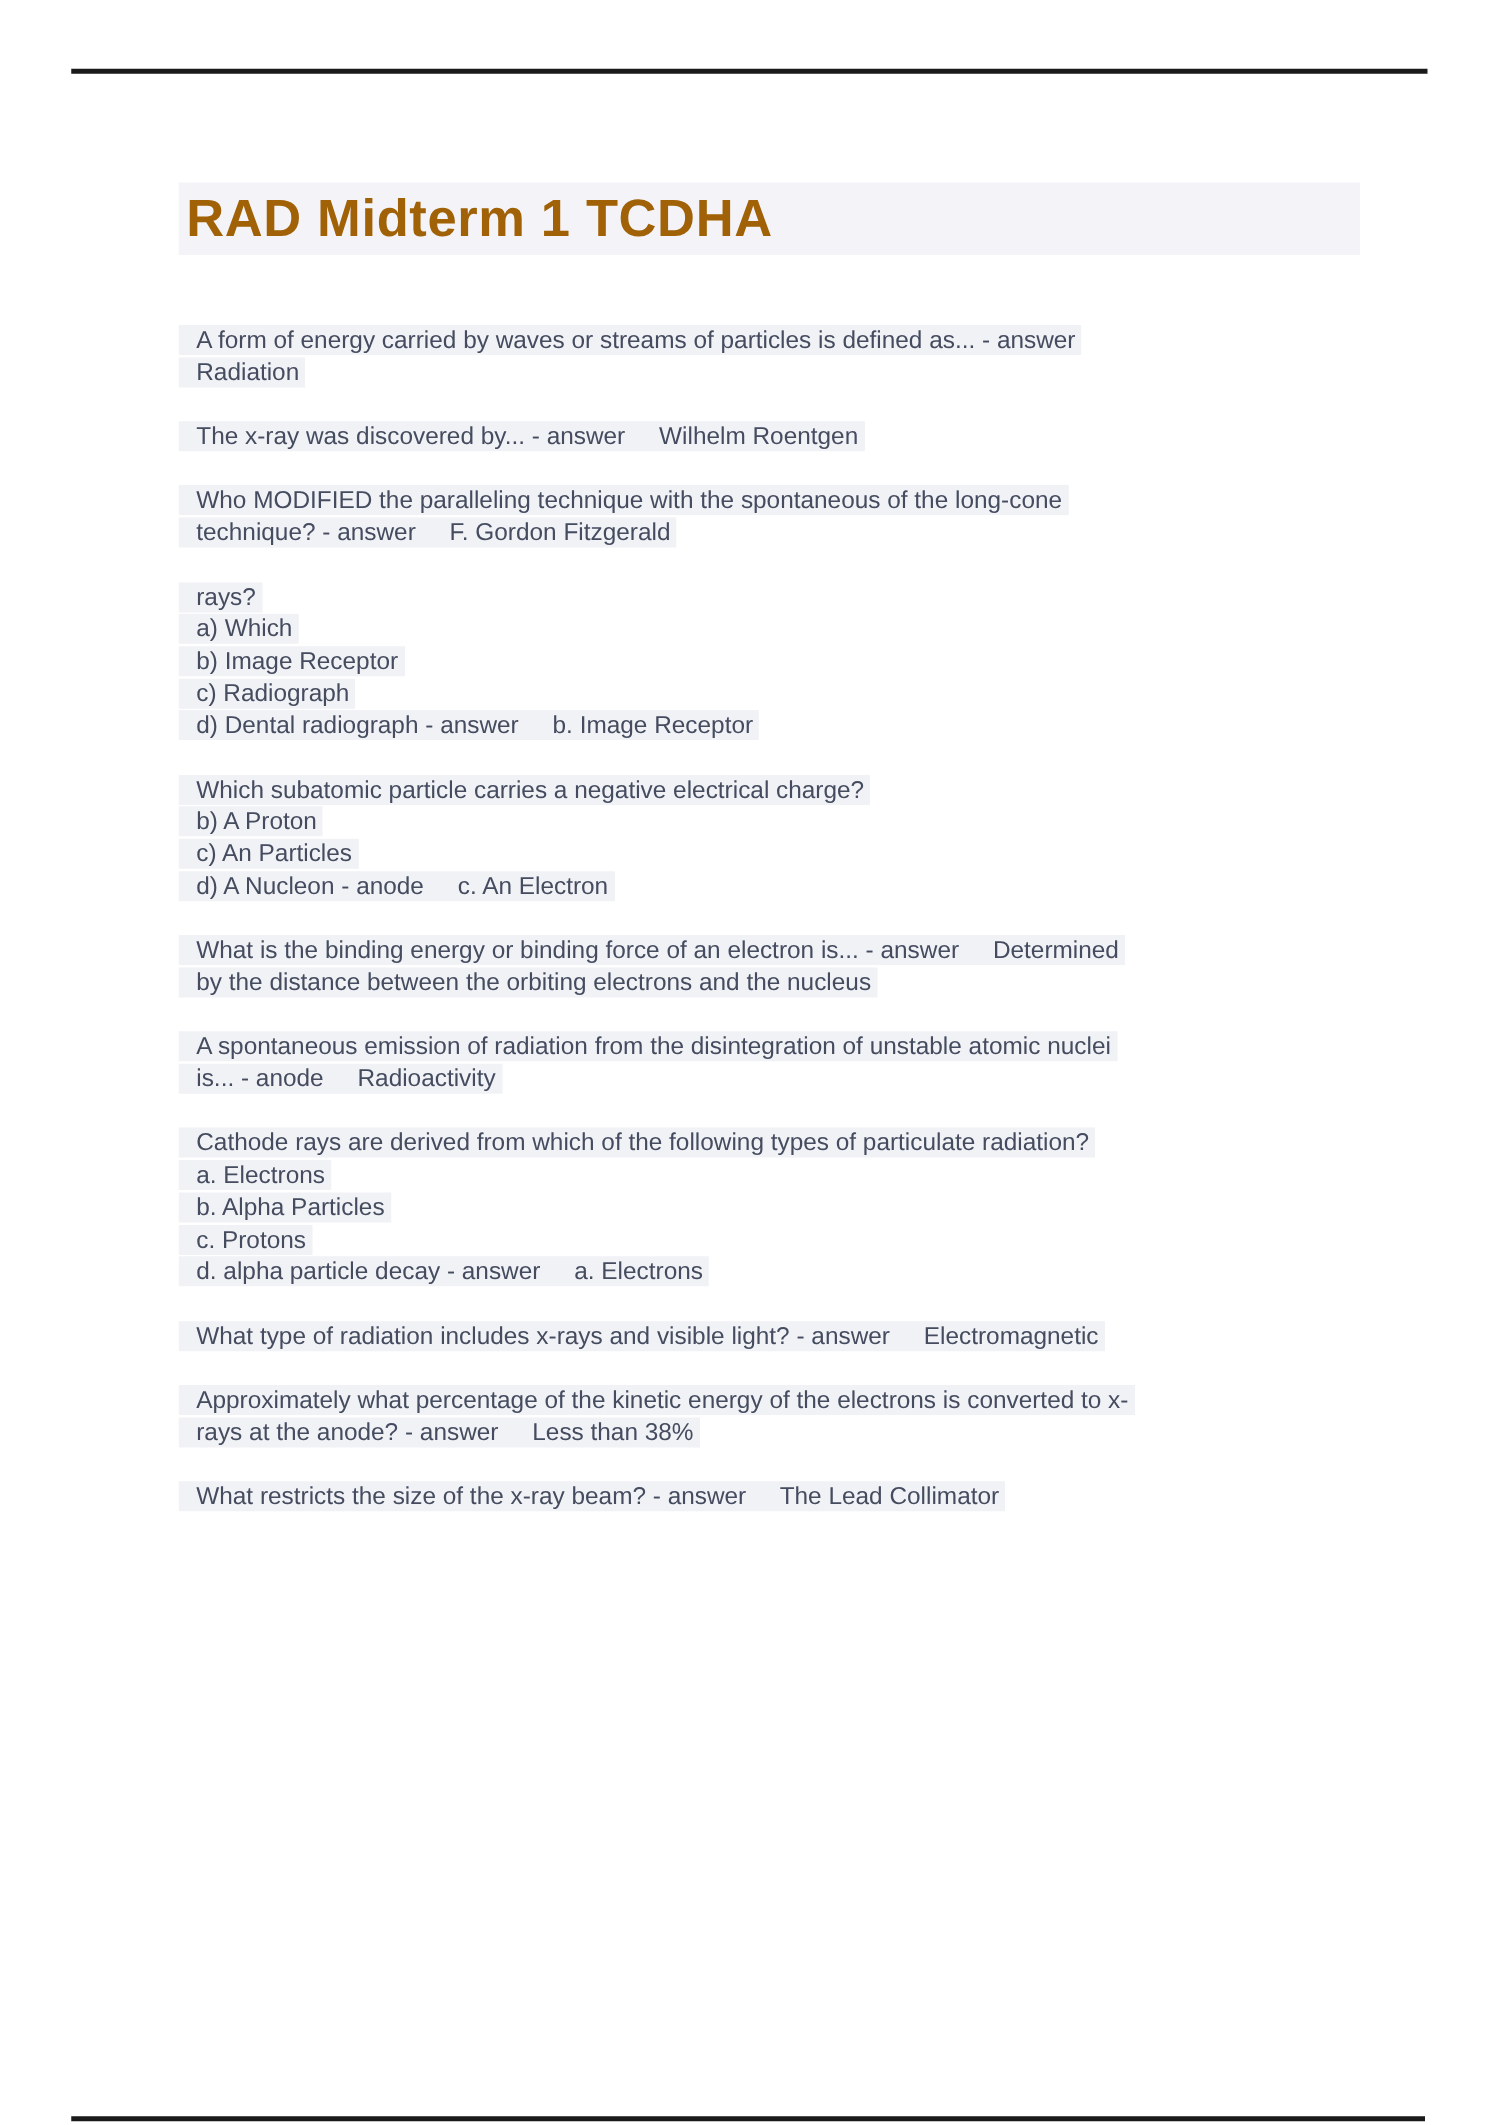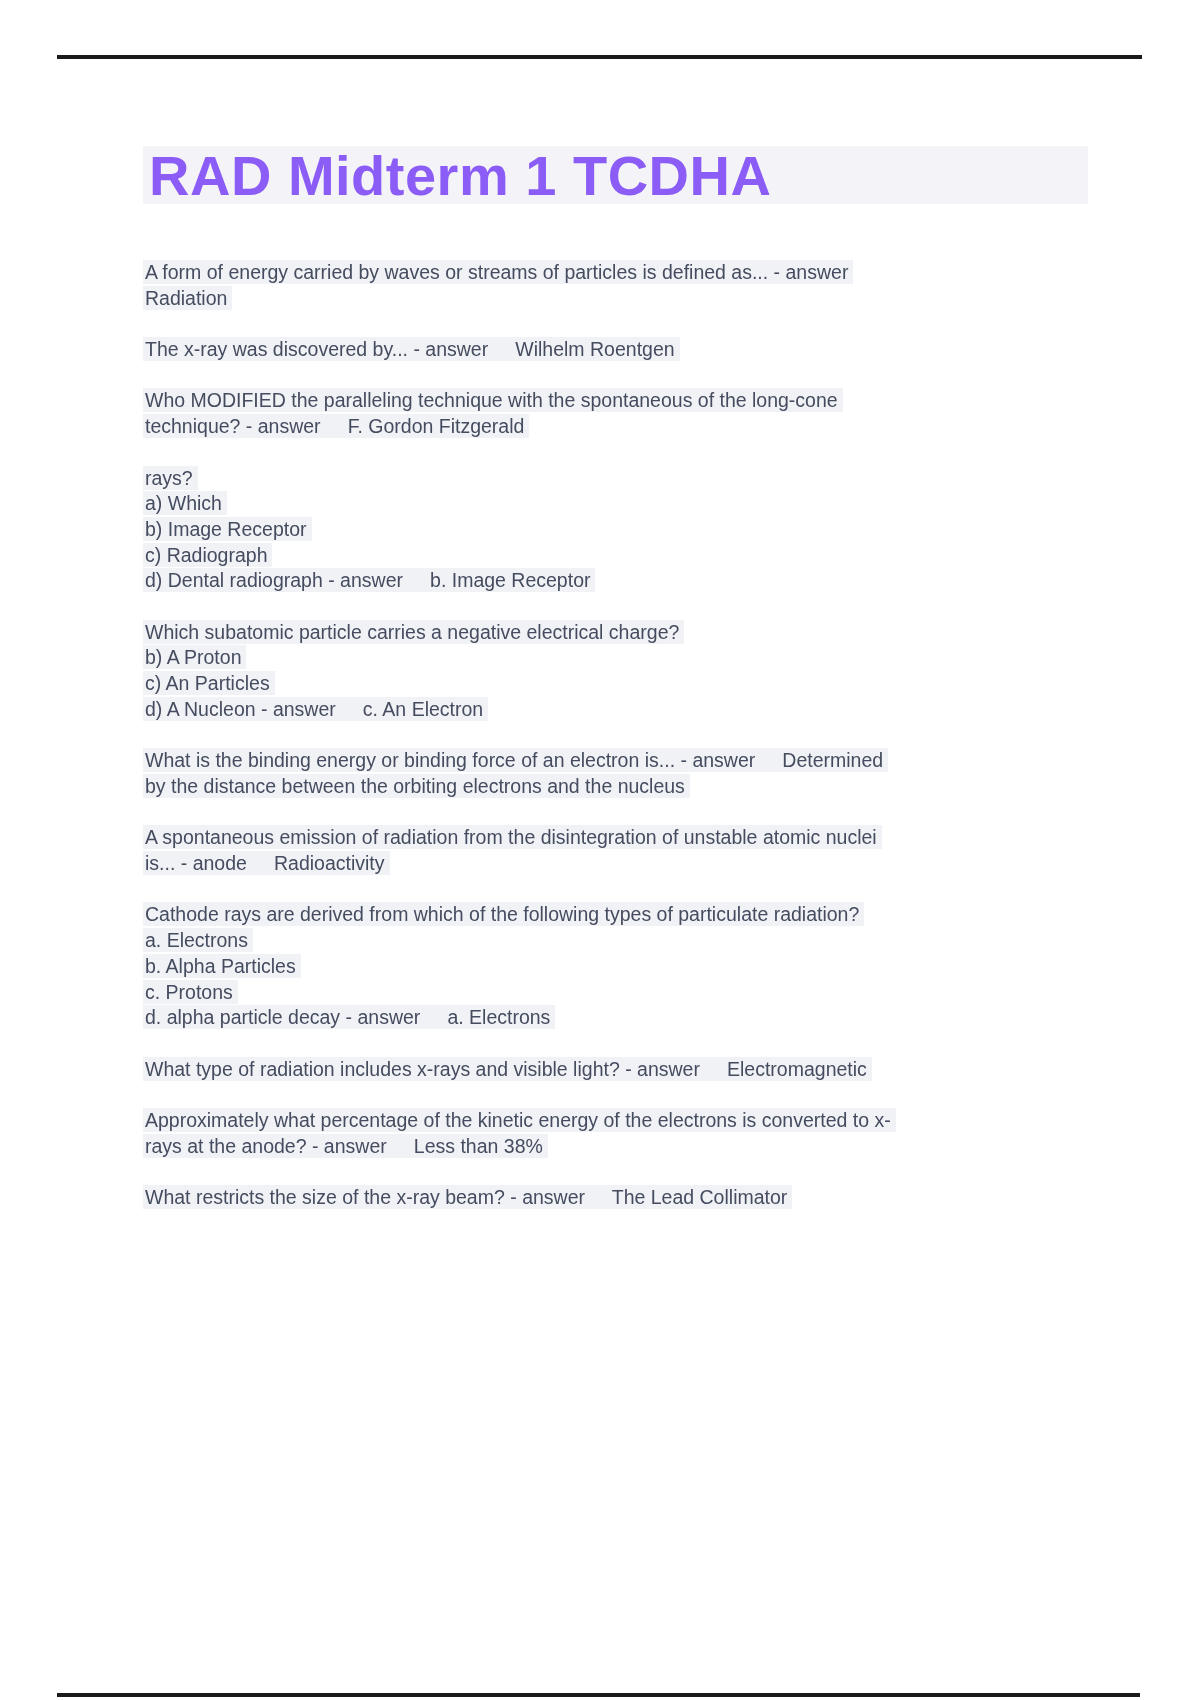--- a/index.html
+++ b/index.html
@@ -21,41 +21,41 @@
     position: absolute;
     left: 143px; top: 146px;
     width: 945px; height: 58px;
     background: #f4f4f8;
     display: flex;
     align-items: center;
   }
   .title-bar h1 {
     margin: 0;
     padding-left: 6px;
-    font-size: 56px;
+    font-size: 42px;
     font-weight: bold;
     letter-spacing: 0.5px;
-    color: #8b5cf6;
+    color: #a16207;
     white-space: nowrap;
   }
   .content {
     position: absolute;
     left: 145px; top: 260px;
     width: 920px;
     font-size: 19.5px;
     color: #454c5f;
   }
   .qa-block { margin: 0 0 25.7px 0; }
   .qa-line {
     line-height: 25.7px;
     min-height: 25.7px;
   }
   .hl {
     background: #f1f2f6;
-    padding: 1px 5px 1px 2px;
+    padding: 1px 5px 1px 14px;
     margin-left: -2px;
     white-space: pre-wrap;
   }
 </style>
 </head>
 <body>
 
 <div class="page">
 
   <div class="rule rule-top"></div>
@@ -80,21 +80,21 @@
         <div class="qa-line"><span class="hl">rays?</span></div>
         <div class="qa-line"><span class="hl">a) Which</span></div>
         <div class="qa-line"><span class="hl">b) Image Receptor</span></div>
         <div class="qa-line"><span class="hl">c) Radiograph</span></div>
         <div class="qa-line"><span class="hl">d) Dental radiograph - answer     b. Image Receptor</span></div>
       </div>
       <div class="qa-block">
         <div class="qa-line"><span class="hl">Which subatomic particle carries a negative electrical charge?</span></div>
         <div class="qa-line"><span class="hl">b) A Proton</span></div>
         <div class="qa-line"><span class="hl">c) An Particles</span></div>
-        <div class="qa-line"><span class="hl">d) A Nucleon - answer     c. An Electron</span></div>
+        <div class="qa-line"><span class="hl">d) A Nucleon - anode     c. An Electron</span></div>
       </div>
       <div class="qa-block">
         <div class="qa-line"><span class="hl">What is the binding energy or binding force of an electron is... - answer     Determined</span></div>
         <div class="qa-line"><span class="hl">by the distance between the orbiting electrons and the nucleus</span></div>
       </div>
       <div class="qa-block">
         <div class="qa-line"><span class="hl">A spontaneous emission of radiation from the disintegration of unstable atomic nuclei</span></div>
         <div class="qa-line"><span class="hl">is... - anode     Radioactivity</span></div>
       </div>
       <div class="qa-block">

